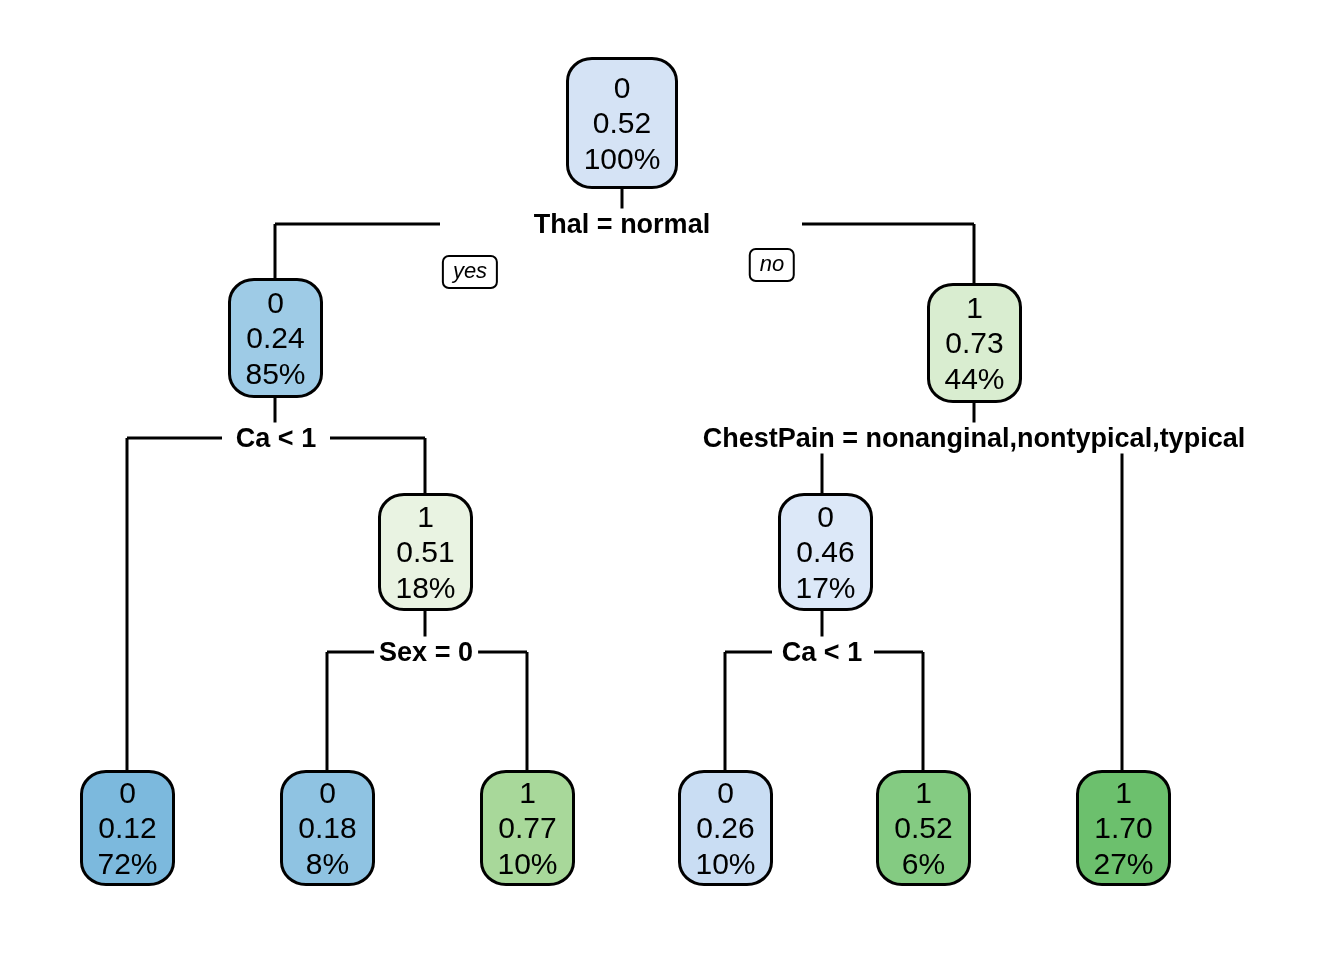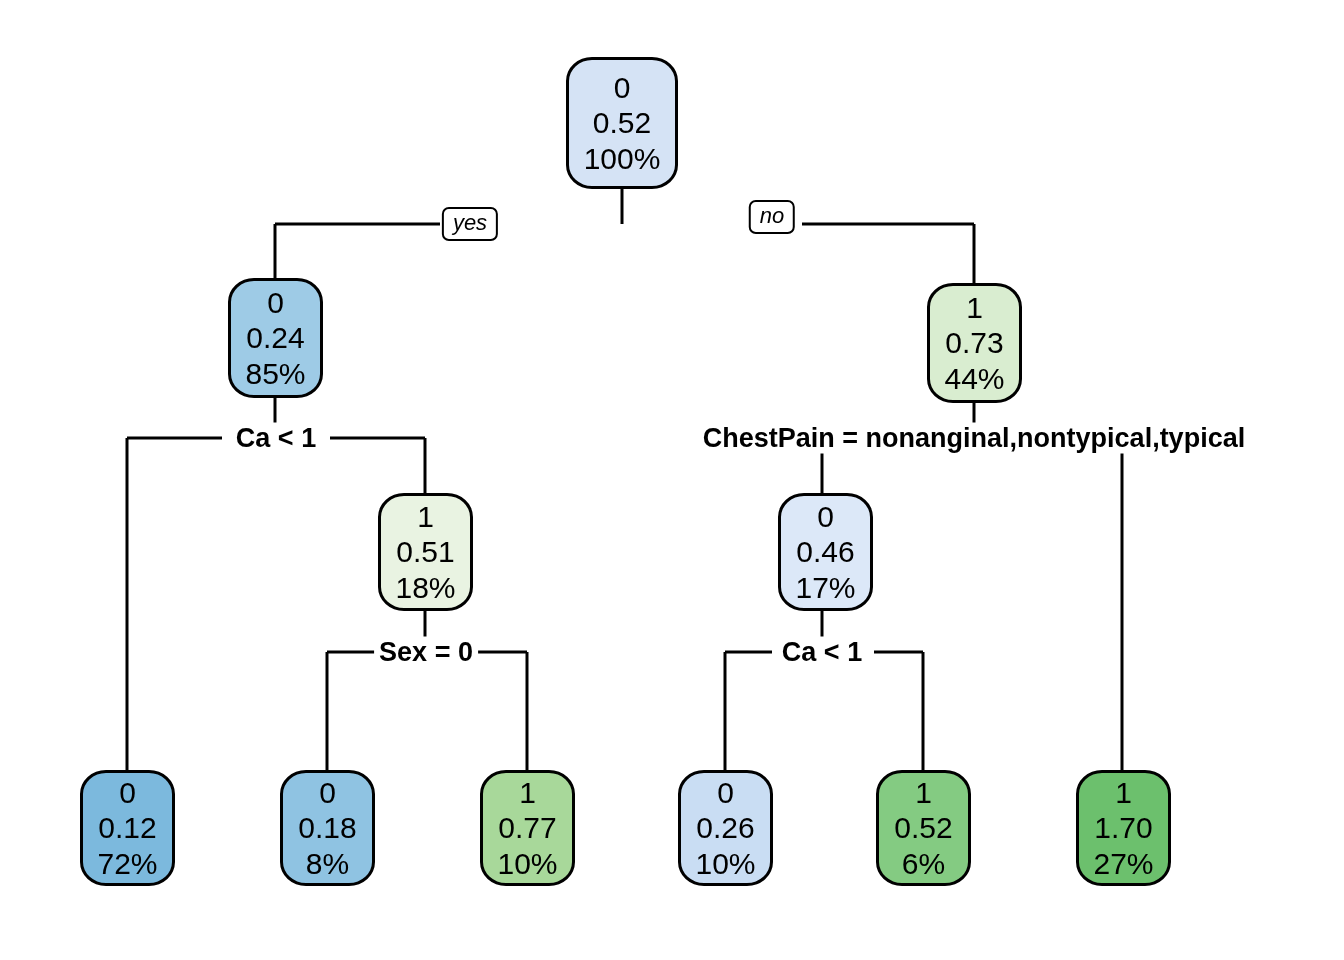--- a/index.html
+++ b/index.html
@@ -71,20 +71,21 @@
     font-style: italic;
     font-size: 22px;
     color: #000000;
     background: #ffffff;
     border: 2px solid #000000;
     border-radius: 7px;
     padding: 1px 9px 3px 9px;
     white-space: nowrap;
     transform: translate(-50%, -50%);
     font-family: "Liberation Sans", sans-serif;
+    margin-top: 48px;
   }
 </style>
 </head>
 <body>
 
 <div id="tree-canvas">
 
   <svg class="edges" viewBox="0 0 1344 960">
 
     <line x1="622" y1="189" x2="622" y2="224"></line>
@@ -176,20 +177,21 @@
     <span class="line">0.52</span>
     <span class="line">6%</span>
   </div>
 
   <div class="node" style="left: 1076px; top: 770px; width: 95px; height: 116px; background: rgb(108, 192, 109);">
     <span class="line">1</span>
     <span class="line">1.70</span>
     <span class="line">27%</span>
   </div>
 
+  <div class="split-label" style="left: 622px; top: 224px;">Thal = normal</div>
   <div class="split-label" style="left: 276px; top: 438px;">Ca &lt; 1</div>
   <div class="split-label" style="left: 974px; top: 438px;">ChestPain = nonanginal,nontypical,typical</div>
   <div class="split-label" style="left: 426px; top: 652px;">Sex = 0</div>
   <div class="split-label" style="left: 822px; top: 652px;">Ca &lt; 1</div>
 
   <div class="yn-label" style="left: 470px; top: 224px;">yes</div>
   <div class="yn-label" style="left: 772px; top: 217px;">no</div>
 
 </div>
 

